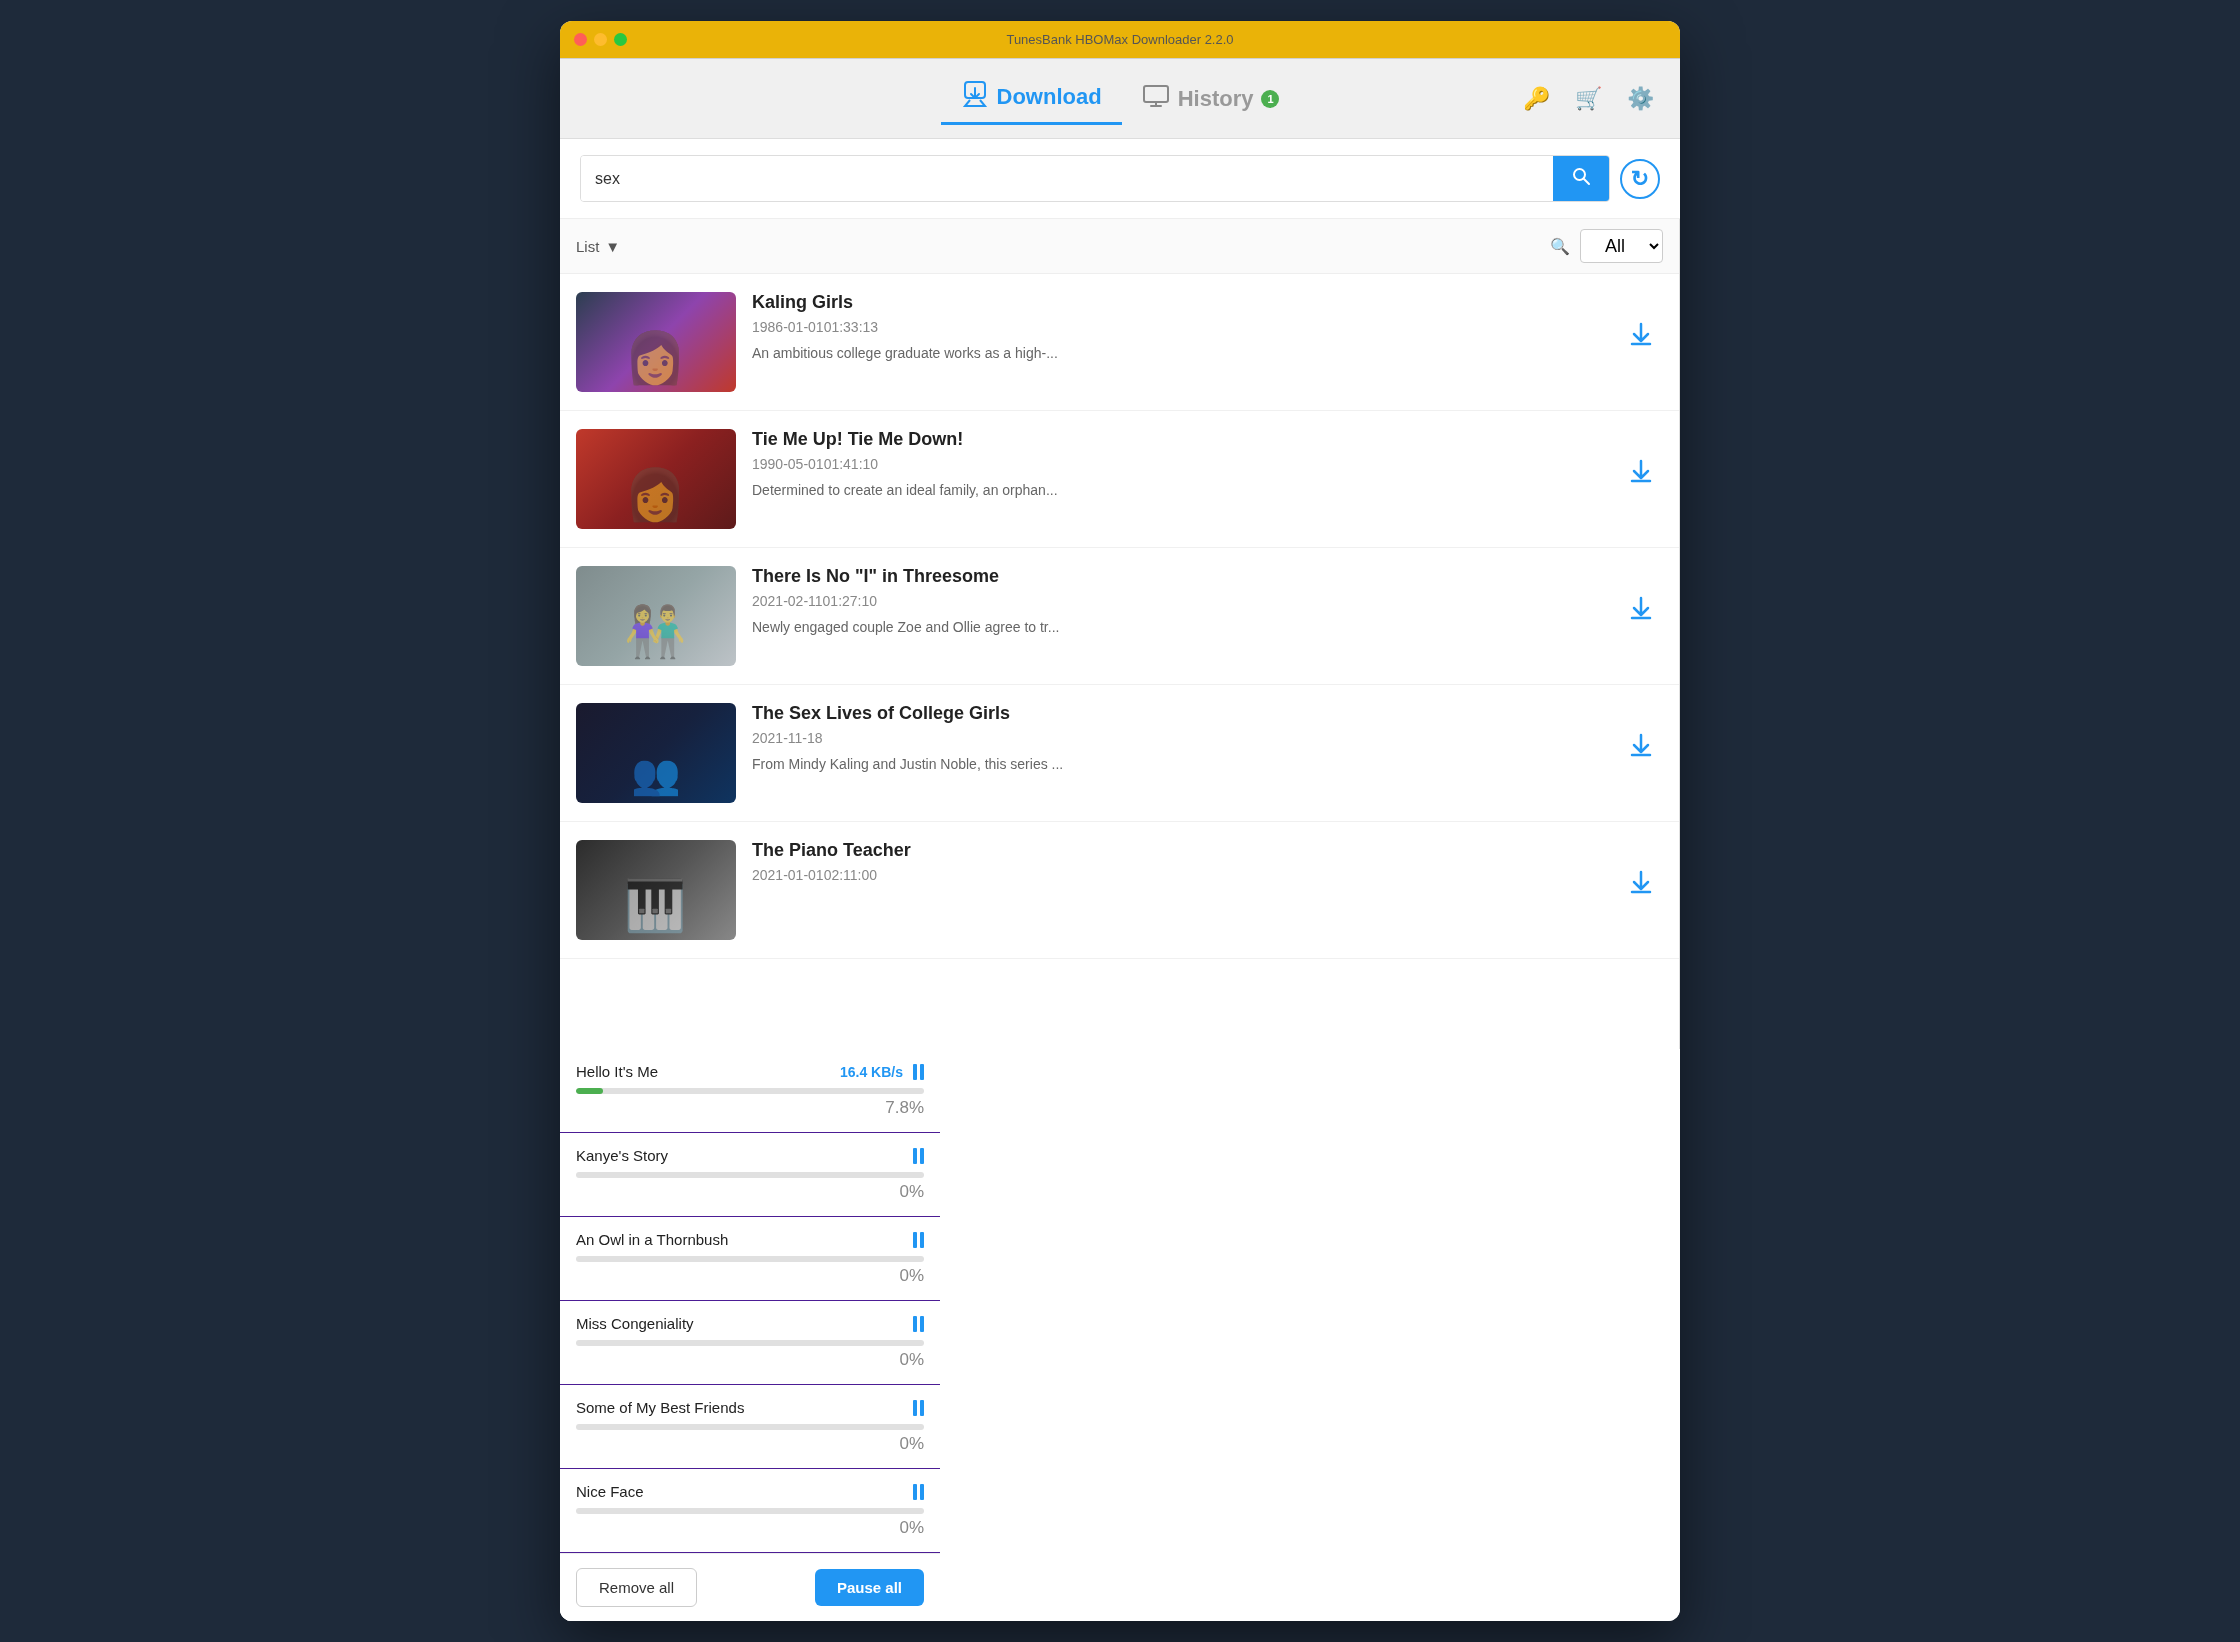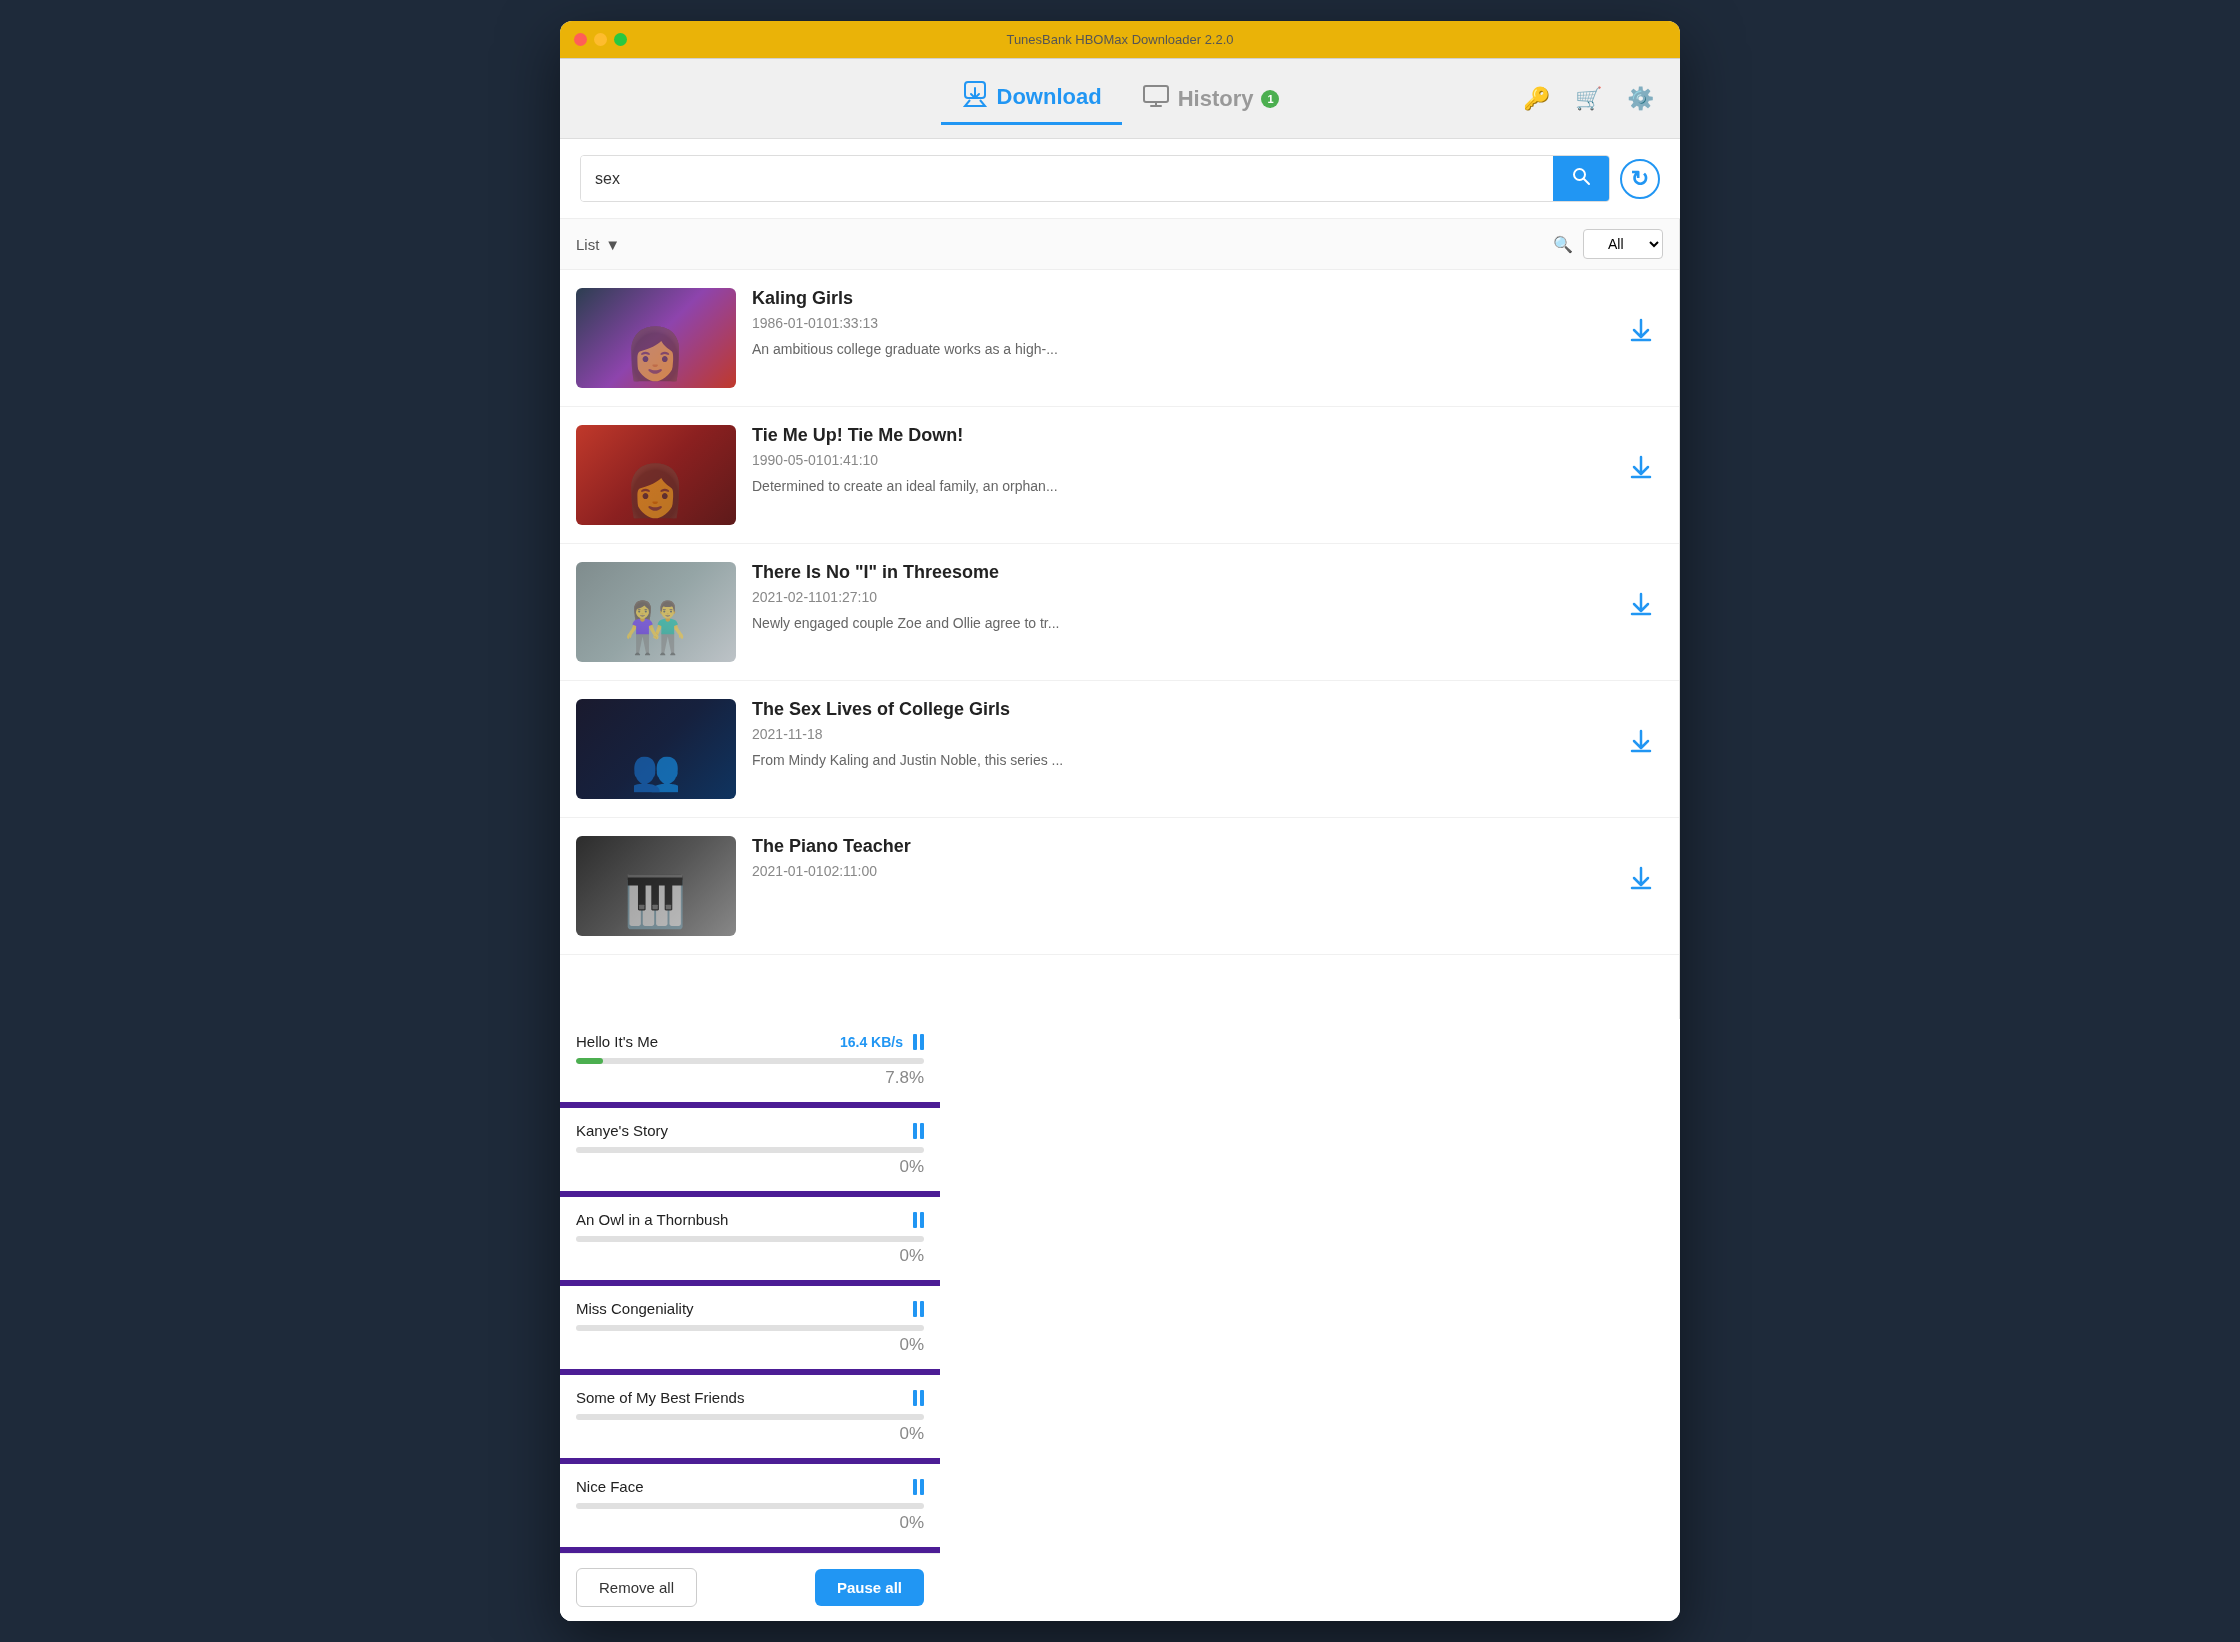--- a/index.html
+++ b/index.html
@@ -183,21 +183,21 @@
     }
     .list-controls {
       display: flex;
       align-items: center;
       gap: 10px;
     }
     .filter-select {
       border: 1px solid #ccc;
       border-radius: 4px;
       padding: 5px 20px;
-      font-size: 14px;
+      font-size: 18px;
       cursor: pointer;
       background: white;
       min-width: 80px;
     }
     .search-icon-small {
       color: #aaa;
       font-size: 16px;
       cursor: pointer;
     }
     .movie-item {
@@ -252,21 +252,21 @@
       margin-top: 20px;
     }
     .right-panel {
       width: 380px;
       flex-shrink: 0;
       overflow-y: auto;
       background: white;
     }
     .download-item {
       padding: 14px 16px;
-      border-bottom: 6px solid #4c1d95;
+      border-bottom: 1px solid #4c1d95;
     }
     .download-item-header {
       display: flex;
       align-items: center;
       justify-content: space-between;
       margin-bottom: 8px;
     }
     .download-item-name {
       font-size: 15px;
       font-weight: 500;

